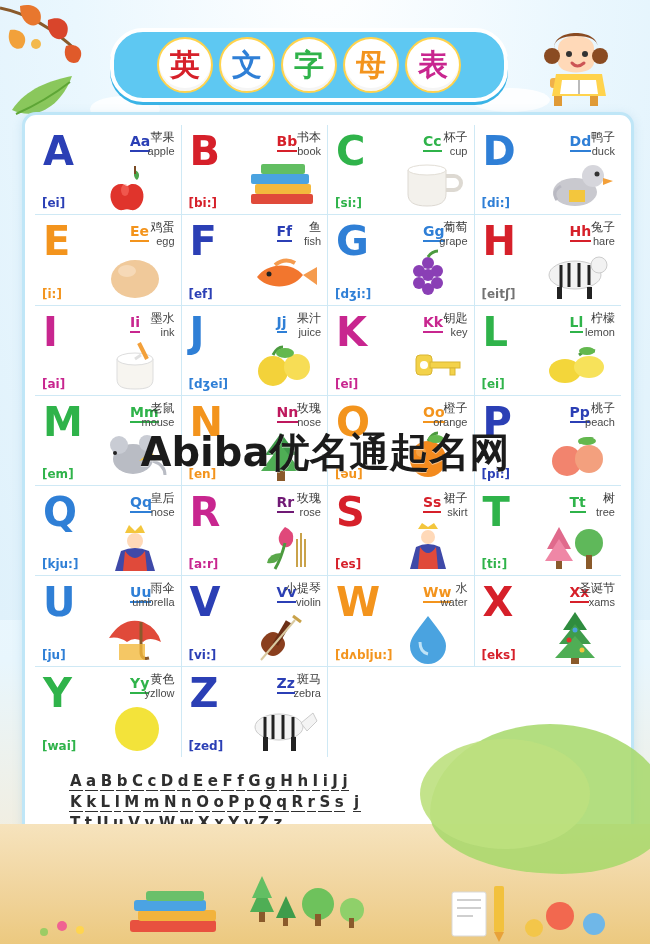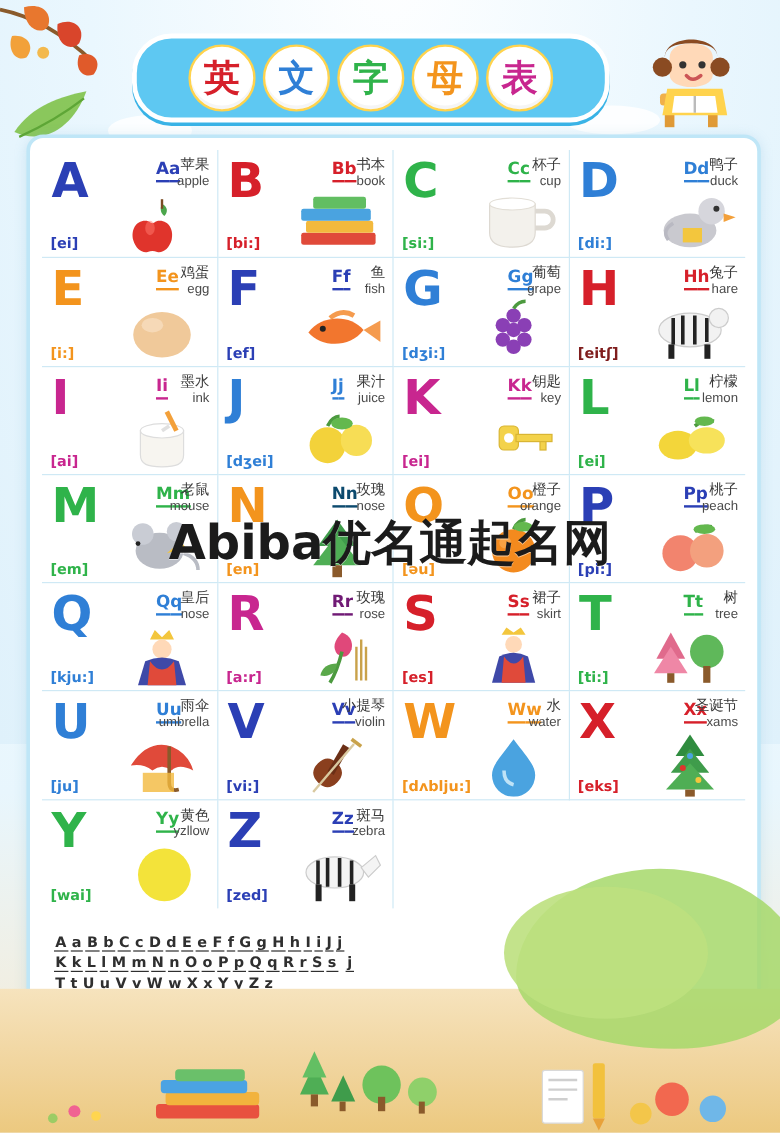--- a/index.html
+++ b/index.html
@@ -103,22 +103,23 @@
   }
   
   .strip{
     grid-column:span 3;
     position:relative;
     padding:8px 10px;
     display:flex;flex-direction:column;justify-content:center;gap:3px;
     border-right:none;
   }
   .strip .line{
-    font-size:12px;font-weight:bold;color:#2f2f2f;letter-spacing:.5px;
+    font-size:15px;font-weight:bold;color:#2f2f2f;letter-spacing:.5px;
     font-family:"DejaVu Sans","Liberation Sans",sans-serif;
+    margin-left:24px;
   }
   .strip .line span{border-bottom:1.5px solid #2f2f2f;margin-right:2px;padding:0 1px;}
   
   #watermark{
     position:absolute;left:0;right:0;top:425px;
     text-align:center;
     font-size:40px;font-weight:bold;color:#1b1b1b;
     font-family:"DejaVu Sans","Liberation Sans",sans-serif;
     z-index:40;pointer-events:none;
     text-shadow:0 1px 0 rgba(255,255,255,.5);
@@ -287,21 +288,21 @@
               <path d="M40 10 q4-6 10-6" stroke="#4c9a3f" stroke-width="3" fill="none"></path>
             </svg></div>
         </div>
         <div class="cell">
           <div class="big-letter" style="color:#d6202a">H</div>
      <div class="pair" style="color:#d6202a"><u>H</u><u>h</u></div>
      <div class="words">
        <span class="zh">兔子</span>
        <span class="en">hare</span>
      </div>
-     <div class="phon" style="color:#7f1d1d">[eitʃ]</div>
+     <div class="phon" style="color:#737373">[eitʃ]</div>
      <div class="art"><svg viewBox="0 0 82 56">
               <ellipse cx="40" cy="28" rx="26" ry="14" fill="#f2f2f2" stroke="#ccc"></ellipse>
               <g stroke="#222" stroke-width="3">
                 <path d="M26 18 v22M34 16 v24M44 16 v24M54 18 v20"></path>
               </g>
               <rect x="22" y="40" width="5" height="12" fill="#222"></rect>
               <rect x="52" y="40" width="5" height="12" fill="#222"></rect>
               <circle cx="64" cy="18" r="8" fill="#f2f2f2" stroke="#ccc"></circle>
             </svg></div>
         </div>
@@ -377,21 +378,21 @@
               <ellipse cx="38" cy="32" rx="20" ry="15" fill="#b9bcc4"></ellipse>
               <circle cx="24" cy="18" r="9" fill="#c9ccd4"></circle>
               <circle cx="52" cy="16" r="8" fill="#c9ccd4"></circle>
               <circle cx="20" cy="26" r="2" fill="#222"></circle>
               <path d="M58 34 q12 4 12 14" stroke="#b9bcc4" stroke-width="3" fill="none"></path>
               <path d="M44 34 l12-10 4 6z" fill="#f3c63d"></path>
             </svg></div>
         </div>
         <div class="cell">
           <div class="big-letter" style="color:#f3941d">N</div>
-     <div class="pair" style="color:#0c4a6e"><u>N</u><u>n</u></div>
+     <div class="pair" style="color:#be185d"><u>N</u><u>n</u></div>
      <div class="words">
        <span class="zh">玫瑰</span>
        <span class="en">nose</span>
      </div>
      <div class="phon" style="color:#f3941d">[en]</div>
      <div class="art"><svg viewBox="0 0 82 56">
               <path d="M40 6 L56 28 H24Z" fill="#3f9c4b"></path>
               <path d="M40 18 L60 44 H20Z" fill="#4fae55"></path>
               <rect x="36" y="44" width="8" height="10" fill="#8a5a2b"></rect>
             </svg></div>

